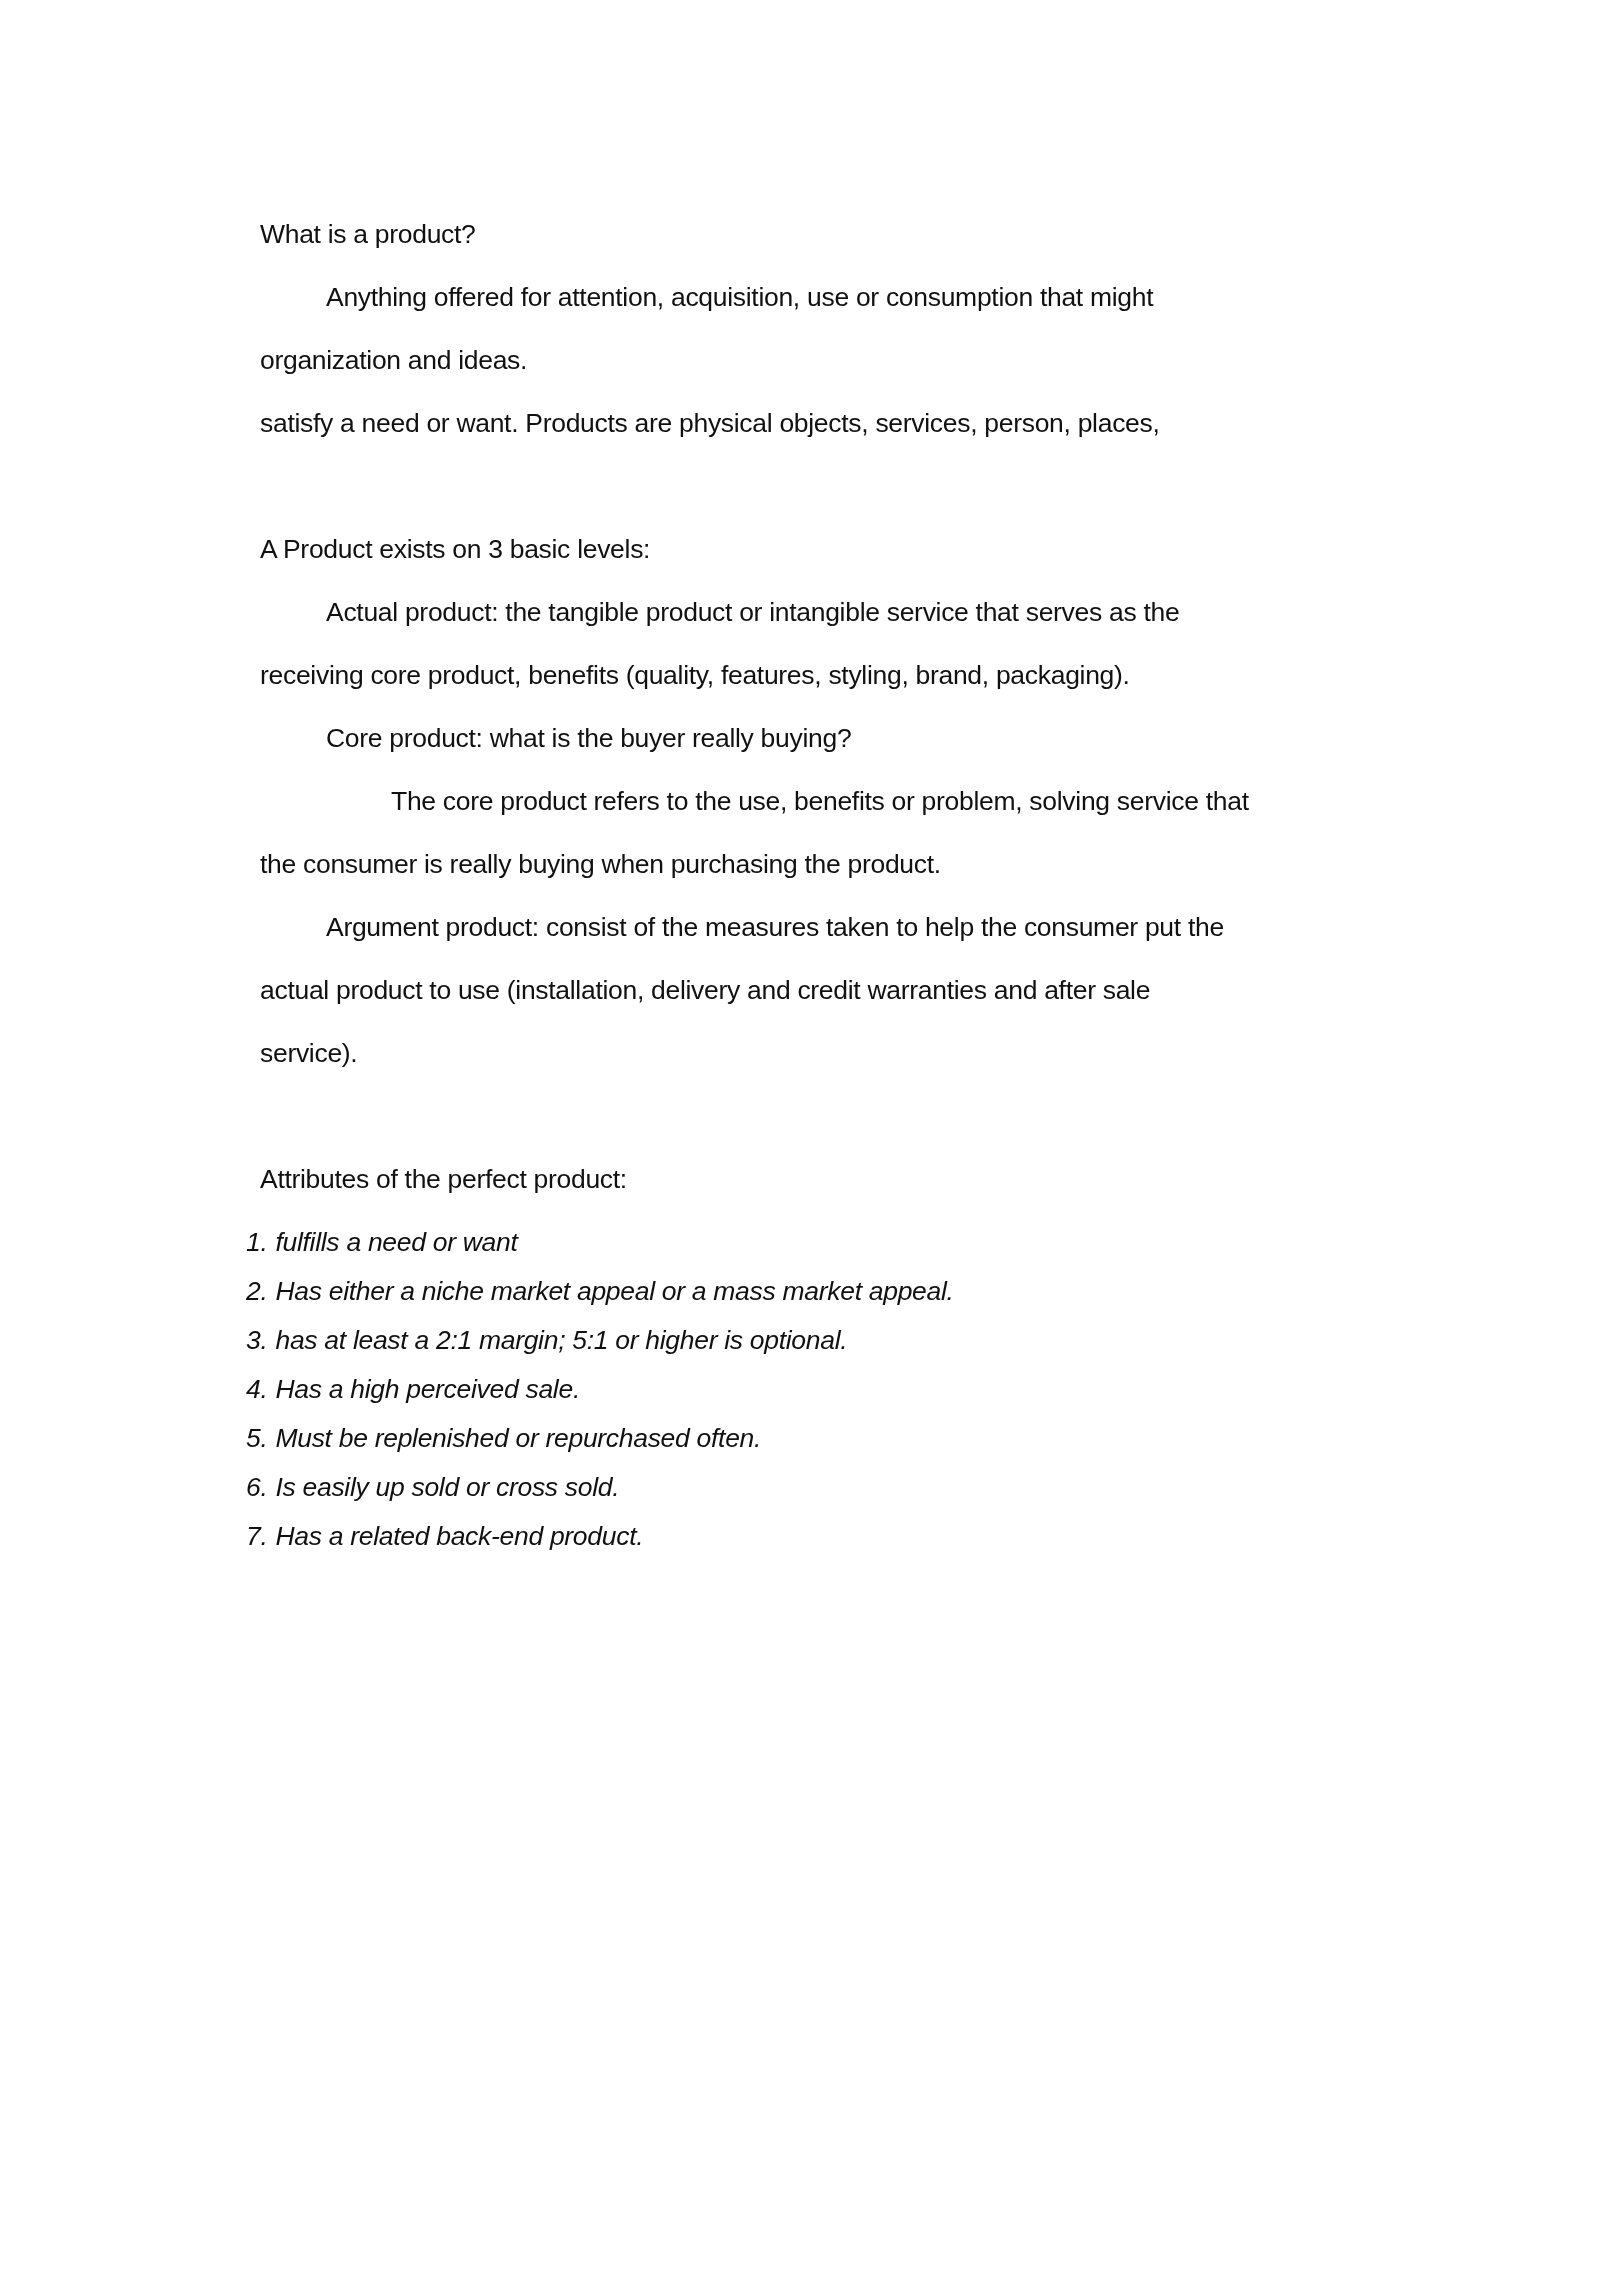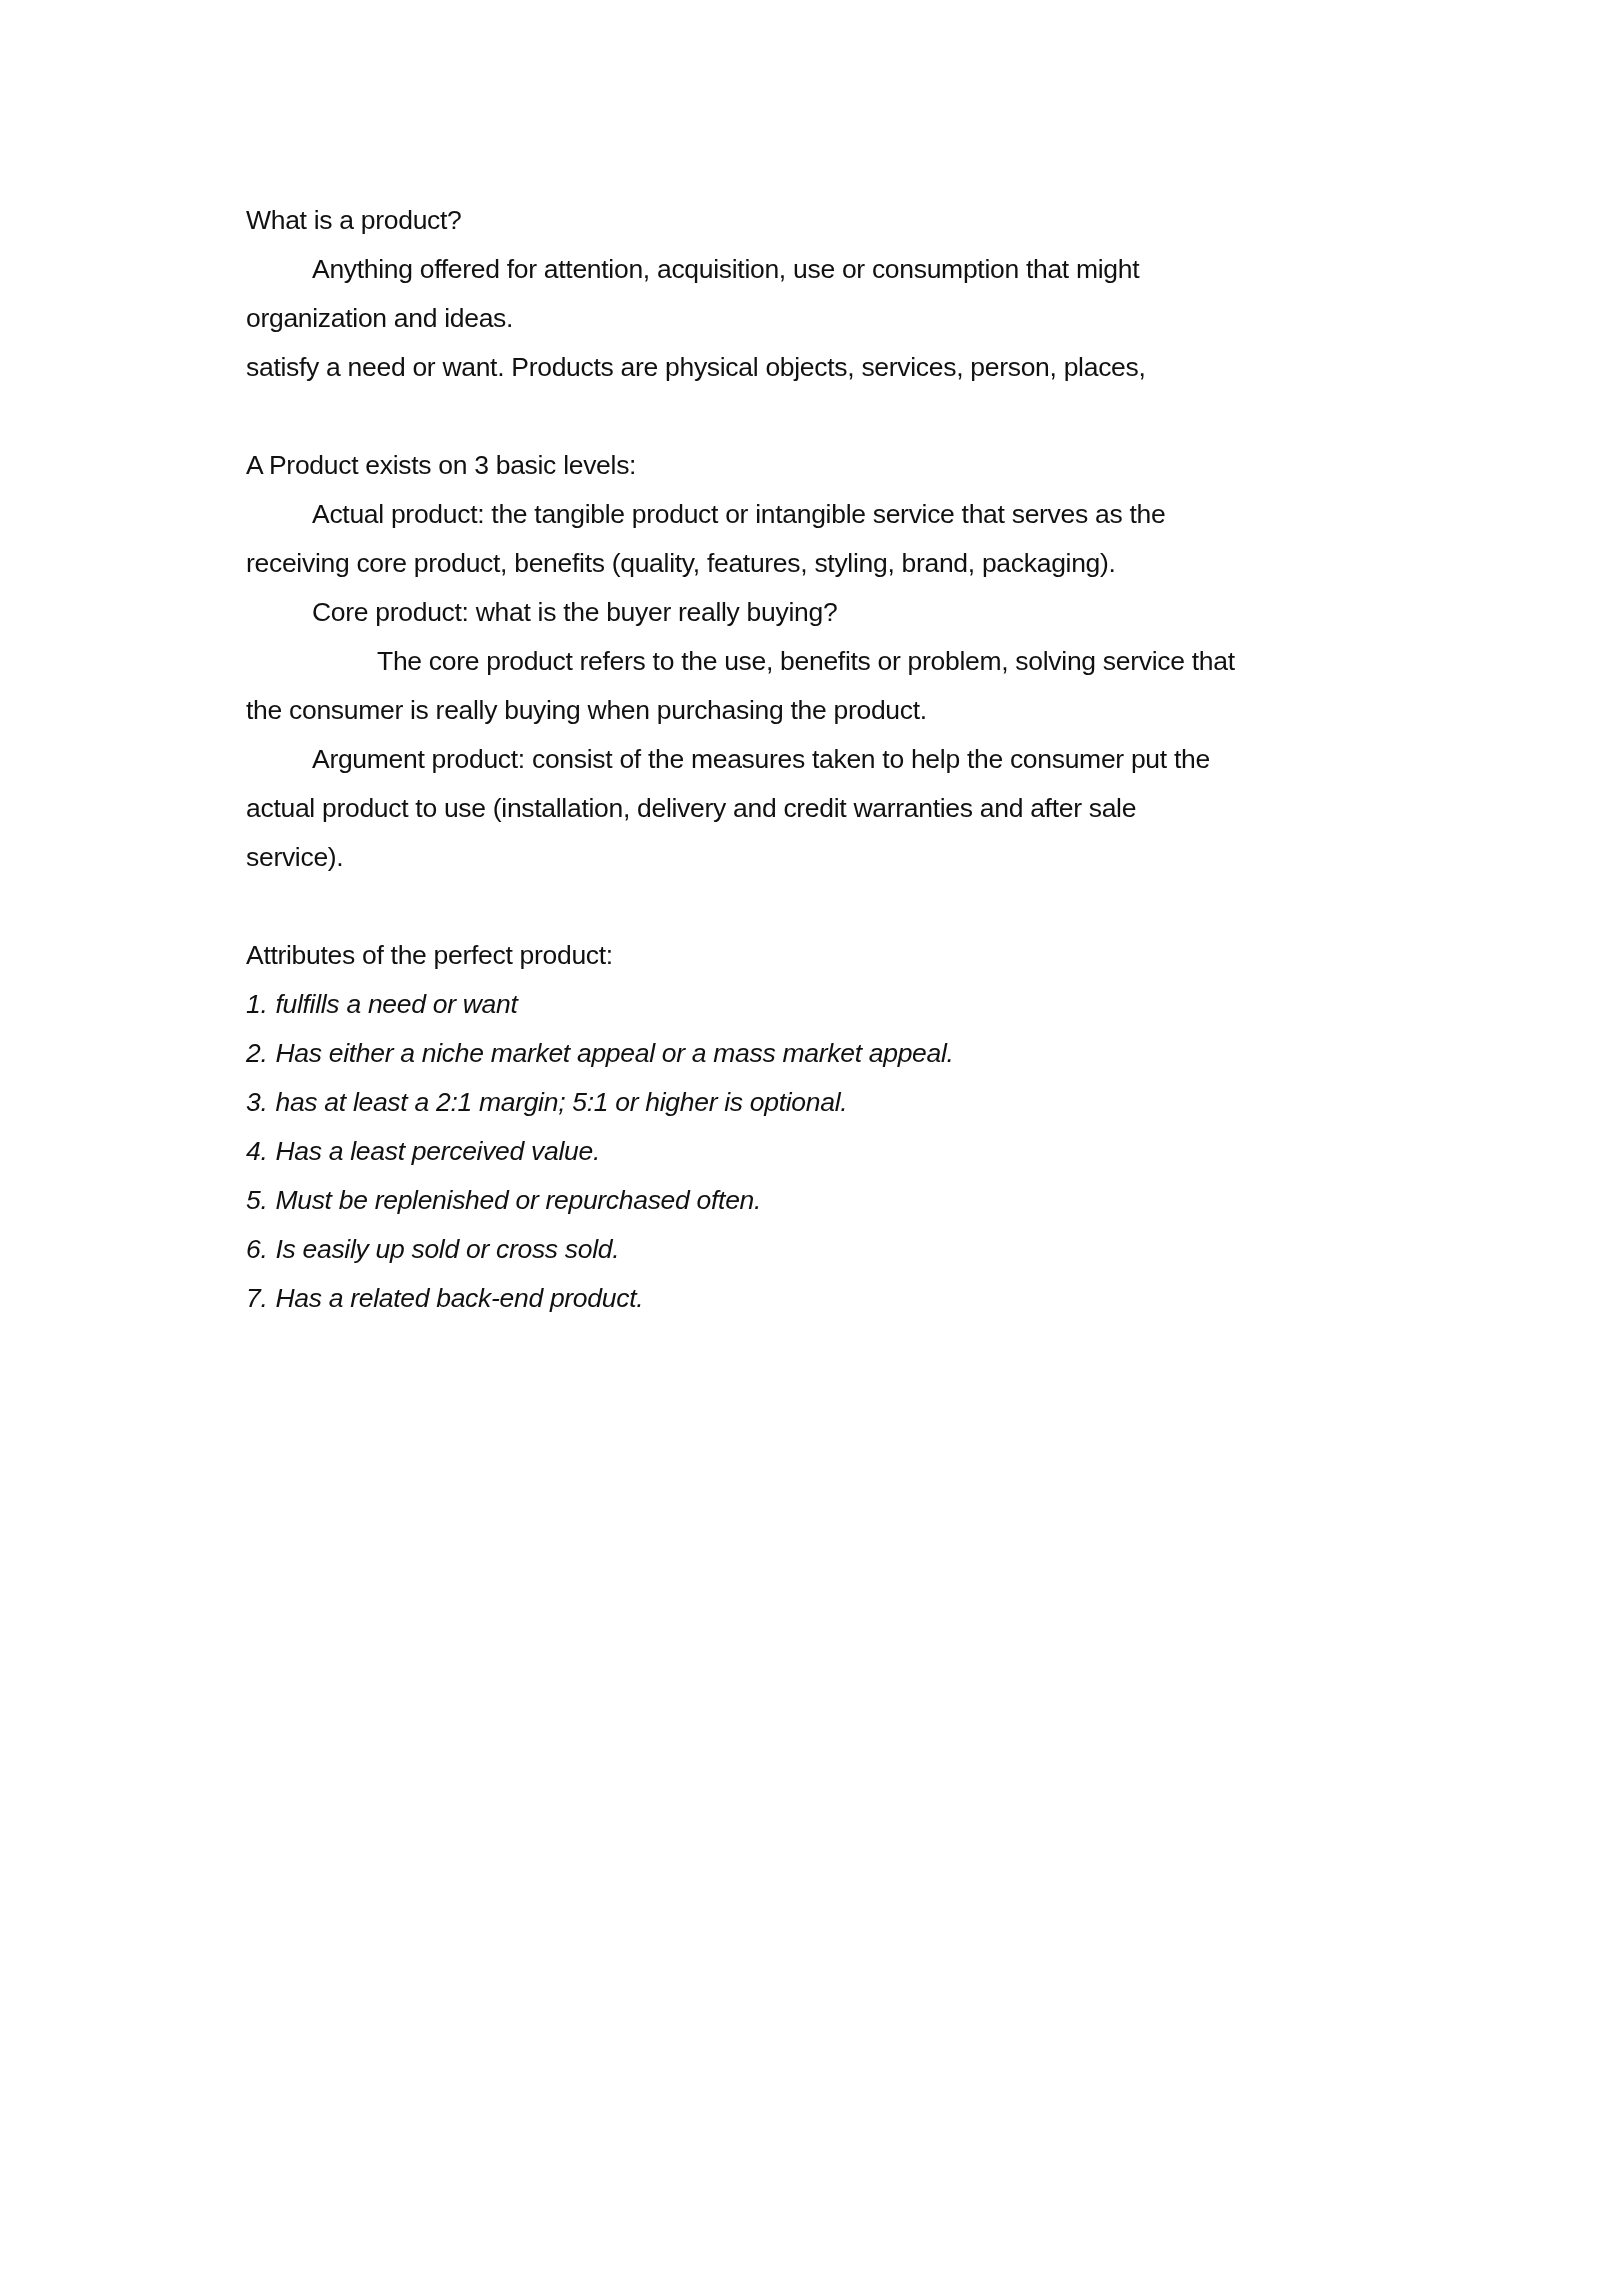--- a/index.html
+++ b/index.html
@@ -32,21 +32,21 @@
     word-spacing: 0px;
     color: #111111;
   }
   .section { margin: 0; padding: 0; }
   .para { margin: 0; padding: 0; }
   .line {
     display: block;
     height: 49px;
     line-height: 49px;
     white-space: nowrap;
-    margin: 0;
+    margin: 14px;
   }
   .indent-1 { padding-left: 66px; }
   .indent-2 { padding-left: 131px; }
   .blank { height: 49px; }
   ol.attr-list {
     list-style: none;
     margin: 0;
     padding: 0;
   }
   ol.attr-list li {
@@ -97,21 +97,21 @@
     </section>
 
     <div class="blank"></div>
 
     <section class="section">
       <p class="line">Attributes of the perfect product:</p>
       <ol class="attr-list">
         <li><span class="num">1.</span><span>fulfills a need or want</span></li>
         <li><span class="num">2.</span><span>Has either a niche market appeal or a mass market appeal.</span></li>
         <li><span class="num">3.</span><span>has at least a 2:1 margin; 5:1 or higher is optional.</span></li>
-        <li><span class="num">4.</span><span>Has a least perceived value.</span></li>
+        <li><span class="num">4.</span><span>Has a high perceived sale.</span></li>
         <li><span class="num">5.</span><span>Must be replenished or repurchased often.</span></li>
         <li><span class="num">6.</span><span>Is easily up sold or cross sold.</span></li>
         <li><span class="num">7.</span><span>Has a related back-end product.</span></li>
       </ol>
     </section>
 
   </div>
 </div>
 
 

